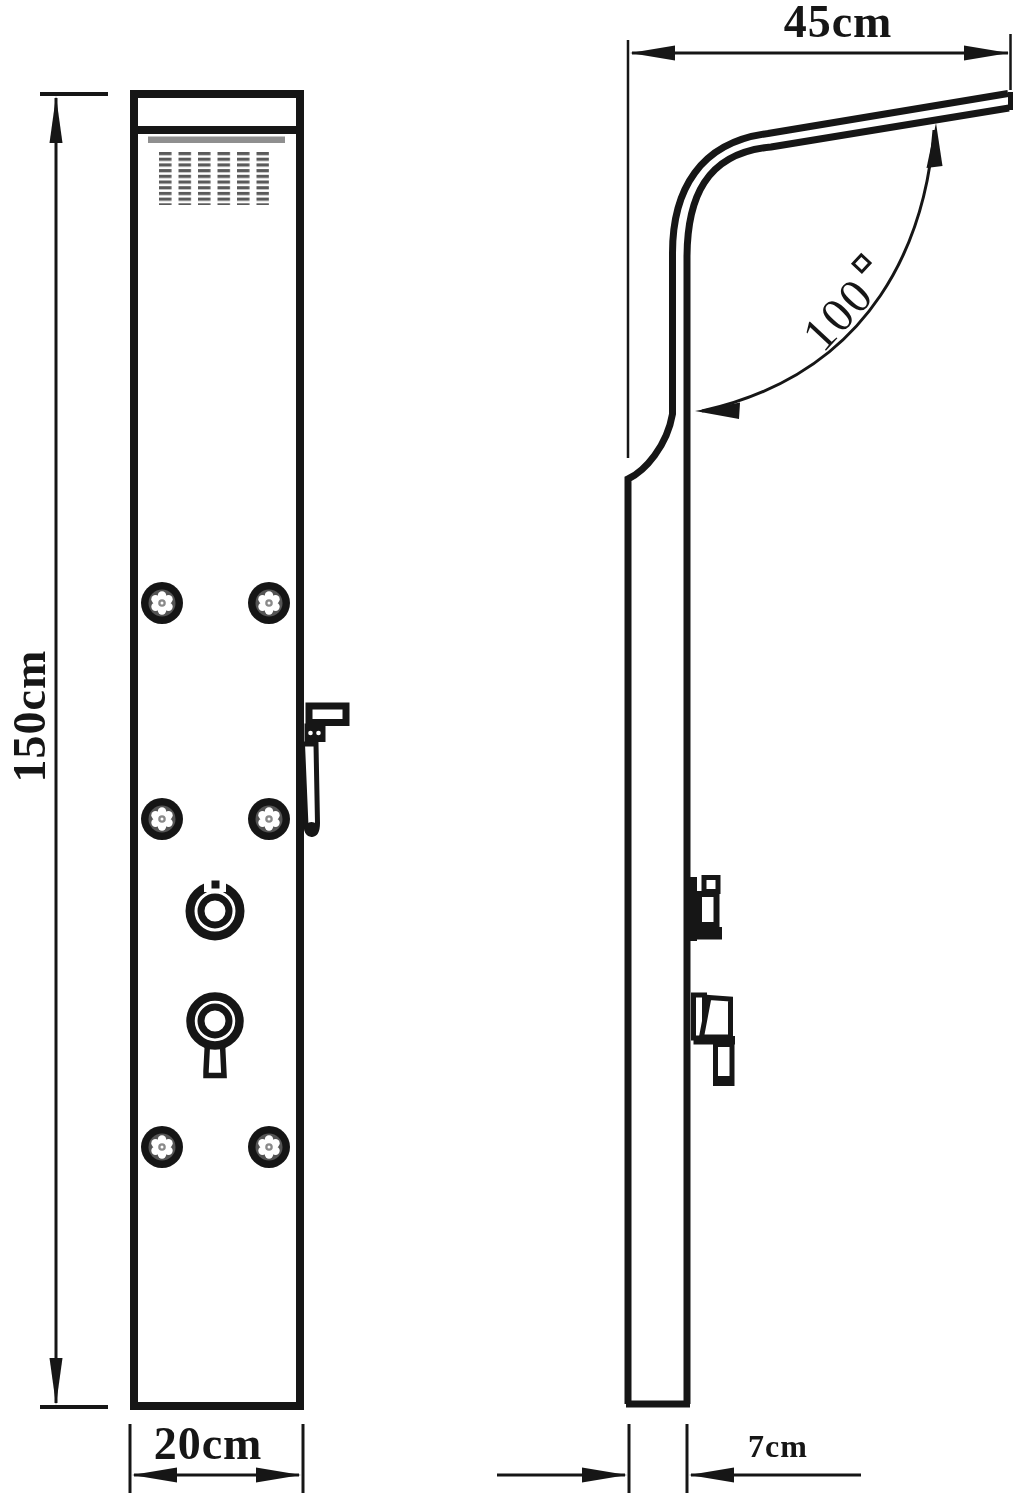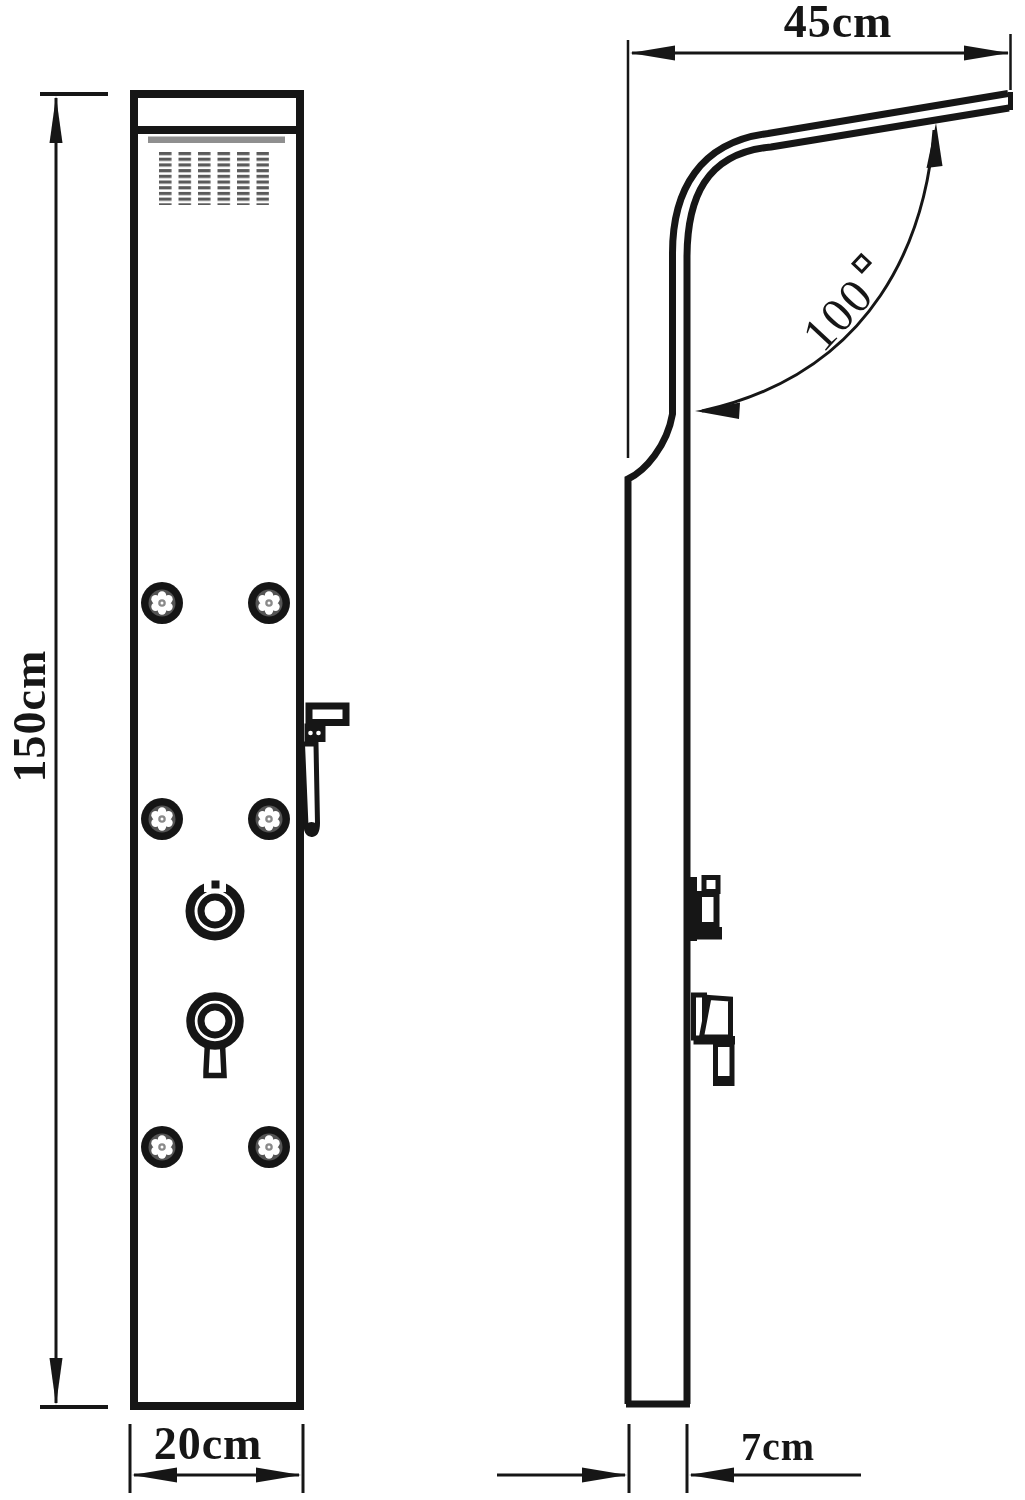--- a/index.html
+++ b/index.html
@@ -17,21 +17,21 @@
   .arrow{fill:#161616;stroke:none;}
   .outl5{fill:#ffffff;stroke:#161616;stroke-width:5;}
   .outl55{fill:#ffffff;stroke:#161616;stroke-width:5.5;}
   .outl6{fill:#ffffff;stroke:#161616;stroke-width:6;}
   .outl7{fill:#ffffff;stroke:#161616;stroke-width:7;}
   .solid{fill:#161616;stroke:none;}
 
   .dim-label{position:absolute;font-weight:700;font-size:46px;color:#161616;
              white-space:nowrap;transform:translate(-50%,-50%);letter-spacing:1px;}
   .dim-label.rot90{transform:translate(-50%,-50%) rotate(-90deg);}
-  .dim-label.small{font-size:40px;}
+  .dim-label.small{font-size:32px;}
   .dim-label.angle{font-weight:400;font-size:48px;letter-spacing:2px;
                    transform:translate(-50%,-50%) rotate(-47deg);}
   .degree-square{display:inline-block;width:9px;height:9px;border:3px solid #161616;
                  margin-left:7px;transform:translateY(-26px);}
 </style>
 </head>
 <body>
 
 <div class="stage">
 

